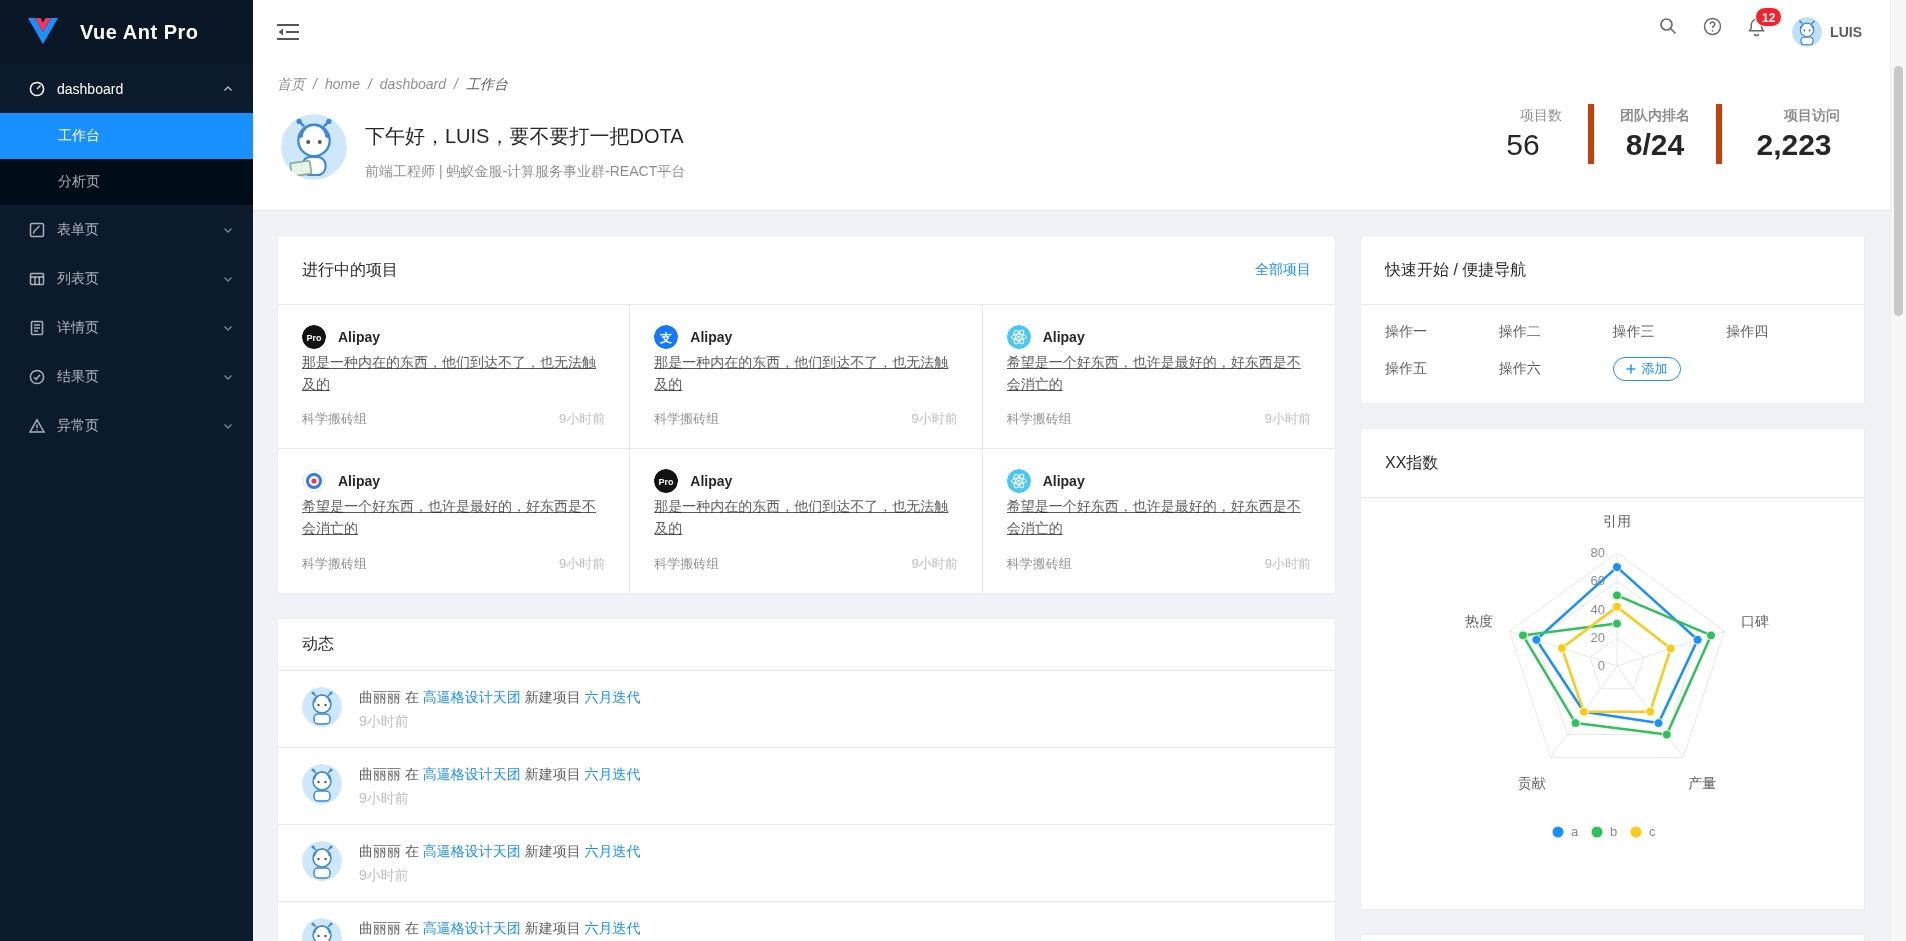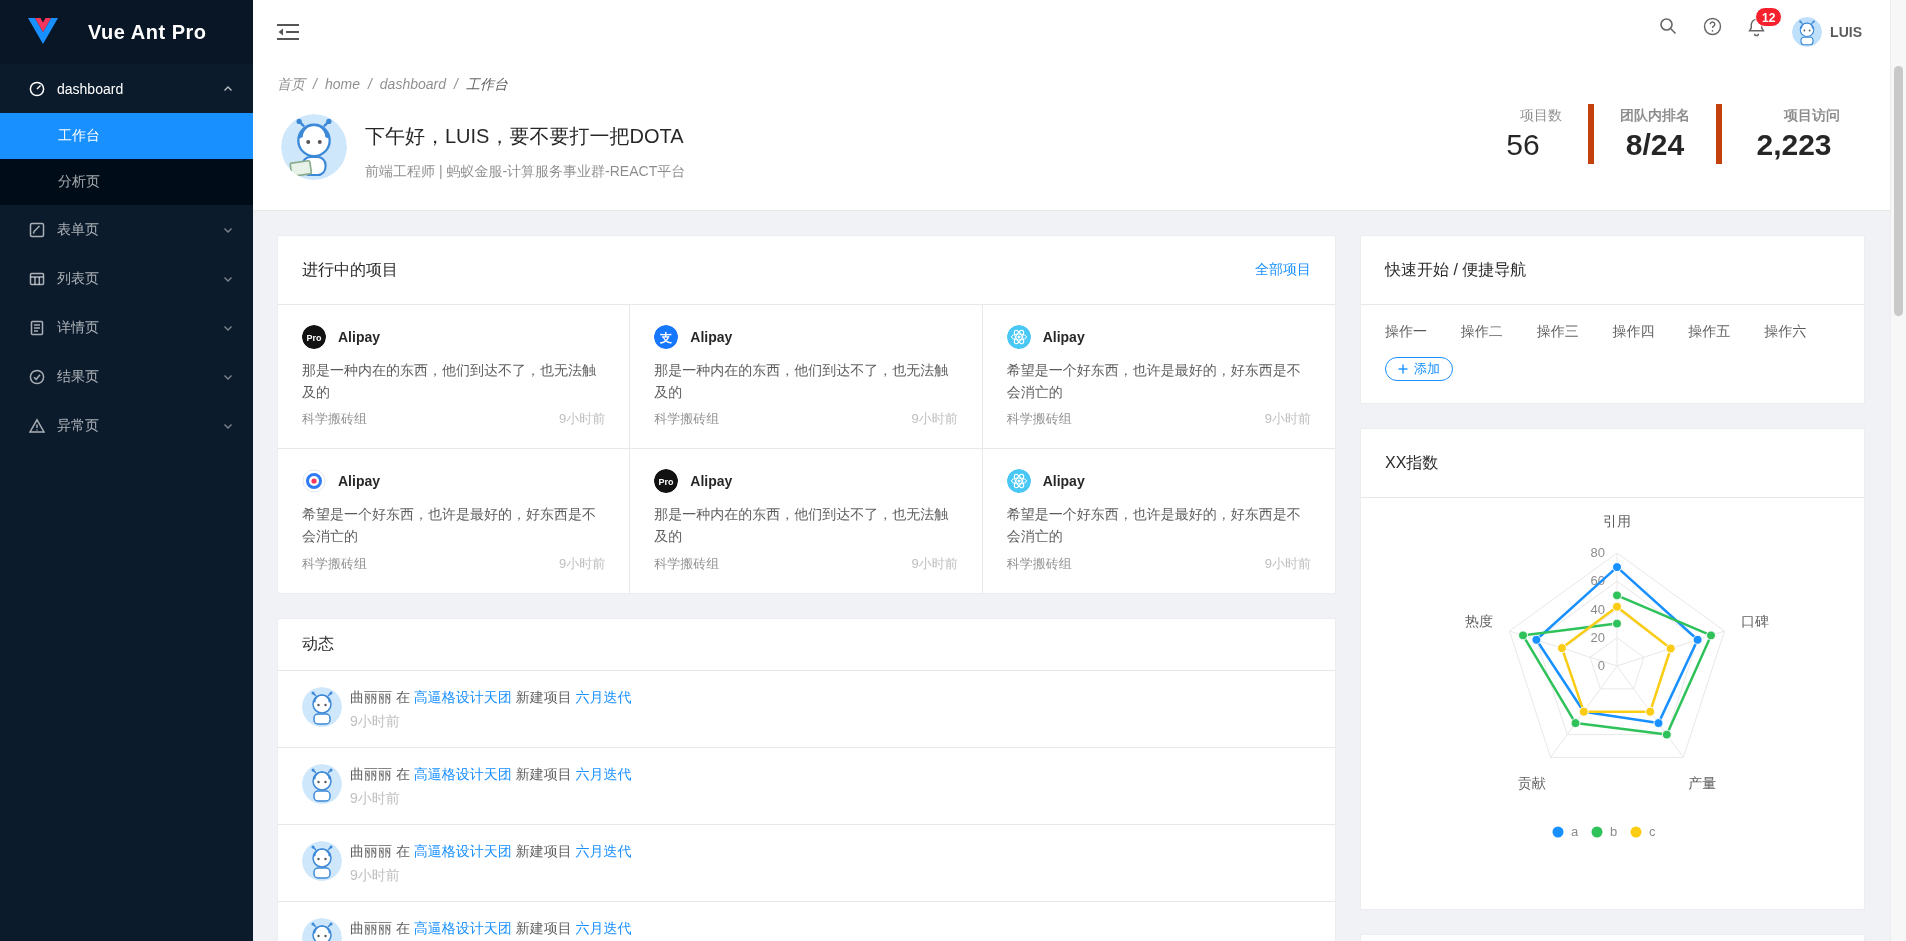--- a/index.html
+++ b/index.html
@@ -2,21 +2,21 @@
 <html><head>
 <meta charset="utf-8">
 <style>
   html,body{margin:0;padding:0;background:#f0f2f5;}
   *{box-sizing:border-box;}
   .app{position:relative;width:1906px;height:941px;overflow:hidden;background:#f0f2f5;
        font-family:"Liberation Sans","DejaVu Sans",sans-serif;font-size:14px;color:rgba(0,0,0,.65);}
 
   
   .sidebar{position:absolute;left:0;top:0;width:253px;height:941px;background:#0c1b2c;z-index:5;}
-  .logo-row{height:64px;background:#081626;display:flex;align-items:center;padding-left:26px;gap:28px;}
+  .logo-row{height:64px;background:#081626;display:flex;align-items:center;padding-left:26px;gap:20px;}
   .logo-title{color:#fff;font-size:20px;font-weight:bold;letter-spacing:.5px;}
   .menu{padding-top:0;}
   .menu-item{height:49px;display:flex;align-items:center;padding:0 20px 0 29px;color:rgba(255,255,255,.65);cursor:pointer;position:relative;}
   .menu-item .mi-icon{width:16px;height:16px;margin-right:12px;flex:none;display:flex;align-items:center;}
   .menu-item .caret{margin-left:auto;opacity:.7;}
   .menu-item.open{color:#fff;}
   .submenu{background:#000c17;}
   .submenu-item{height:46px;display:flex;align-items:center;padding-left:58px;color:rgba(255,255,255,.65);cursor:pointer;}
   .submenu-item.selected{background:#1890ff;color:#fff;}
 
@@ -61,35 +61,35 @@
 
   
   .proj-grid{display:grid;grid-template-columns:1fr 1fr 1fr;}
   .proj-cell{height:144px;padding:20px 24px;border-right:1px solid #e8e8e8;border-bottom:1px solid #e8e8e8;
              display:flex;flex-direction:column;}
   .proj-cell:nth-child(3n){border-right:none;}
   .proj-cell:nth-child(n+4){border-bottom:none;}
   .proj-top{display:flex;align-items:center;gap:12px;}
   .proj-icon{width:24px;height:24px;border-radius:50%;flex:none;display:flex;align-items:center;justify-content:center;overflow:hidden;}
   .proj-name{font-size:14px;font-weight:600;color:rgba(0,0,0,.85);cursor:pointer;}
-  .proj-desc{margin-top:10px;font-size:14px;line-height:22px;color:rgba(0,0,0,.65);height:44px;overflow:hidden;}
+  .proj-desc{margin-top:2px;font-size:14px;line-height:22px;color:rgba(0,0,0,.65);height:44px;overflow:hidden;text-decoration:underline;}
   .proj-foot{margin-top:auto;display:flex;align-items:center;font-size:13px;}
   .proj-group{color:rgba(0,0,0,.45);cursor:pointer;}
   .proj-time{margin-left:auto;color:#bfbfbf;}
 
   
-  .act-item{display:flex;gap:8px;padding:16px 24px;border-bottom:1px solid #e8e8e8;}
+  .act-item{display:flex;gap:17px;padding:16px 24px;border-bottom:1px solid #e8e8e8;}
   .act-item:last-child{border-bottom:none;}
   .act-avatar{width:40px;height:40px;border-radius:50%;overflow:hidden;flex:none;}
   .act-line{font-size:14px;color:rgba(0,0,0,.65);line-height:20px;}
   .act-line a{color:#1890ff;text-decoration:none;cursor:pointer;}
   .act-time{margin-top:6px;font-size:14px;color:#bfbfbf;}
 
   
-  .quick-body{padding:18px 24px 22px;display:grid;grid-template-columns:1fr 1fr 1fr 1fr 1fr 1fr;row-gap:16px;align-items:center;}
+  .quick-body{padding:18px 24px 22px;display:grid;grid-template-columns:1fr 1fr 1fr 1fr;row-gap:16px;align-items:center;}
   .quick-link{color:rgba(0,0,0,.65);cursor:pointer;font-size:14px;}
   .add-btn{display:inline-flex;align-items:center;gap:6px;color:#1890ff;border:1px solid #1890ff;border-radius:12px;
            height:24px;padding:0 12px;font-size:13px;background:#fff;cursor:pointer;width:max-content;}
 
   
   .radar-wrap{position:relative;height:411px;}
   .radar-wrap svg{display:block;}
   .team-card{height:180px;}
 
   

